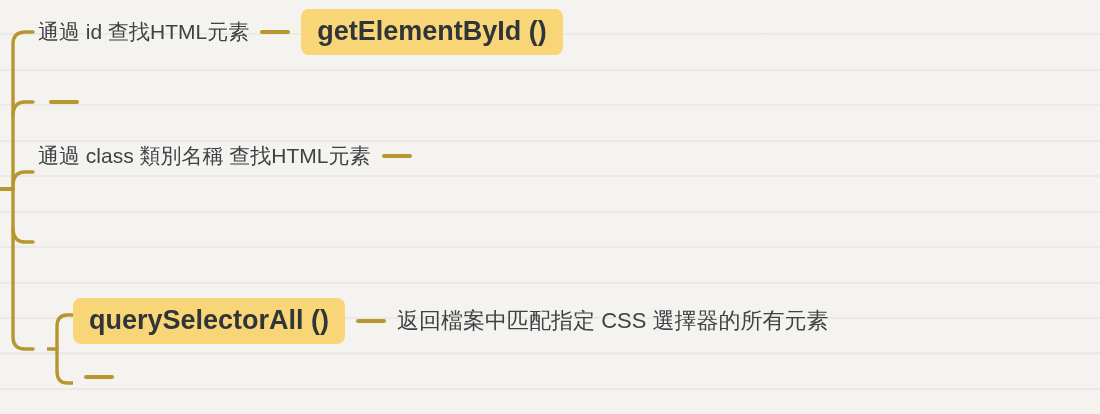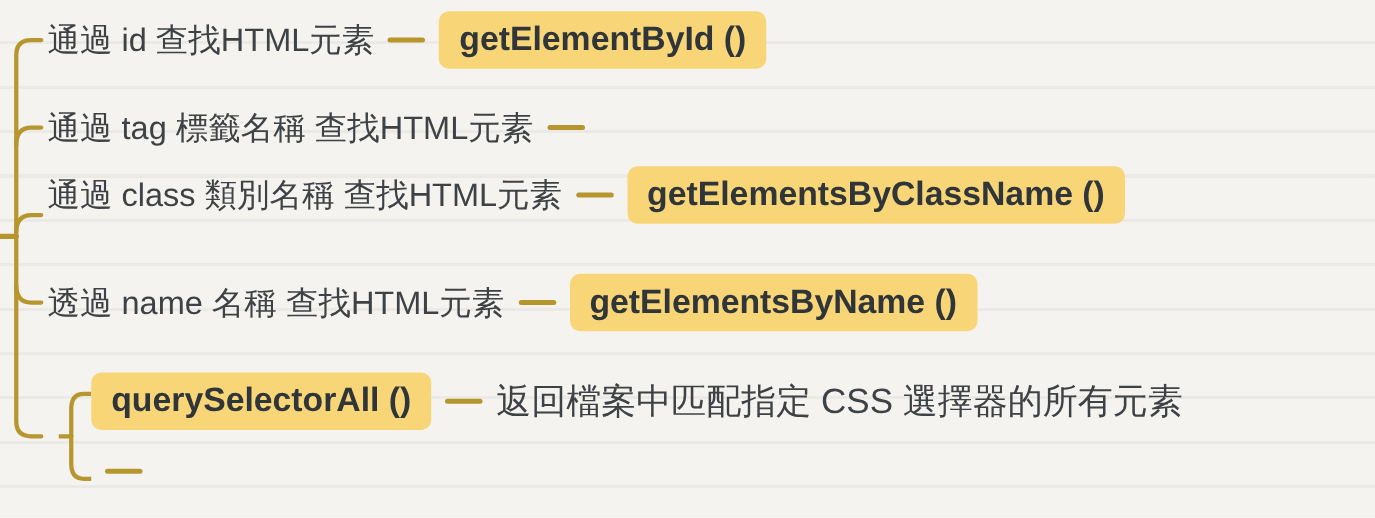--- a/index.html
+++ b/index.html
@@ -22,31 +22,31 @@
       transparent 0,transparent 33px,
       var(--stripe) 33px,var(--stripe) 35.5px);
     opacity:.55;
   }
   .trunk-svg{position:absolute;left:0;top:0;}
   .branch-path{stroke:var(--branch);stroke-width:3.4;fill:none;stroke-linecap:round;stroke-linejoin:round;}
   .trunk-stub{stroke-width:4.2;}
   .row{position:absolute;left:38px;display:flex;align-items:center;height:40px;white-space:nowrap;}
   .row-1{top:12px}.row-2{top:82px}.row-3{top:136px}.row-4{top:222px}
   .row-5{position:absolute;left:38px;top:295px;height:108px;display:flex;align-items:center;white-space:nowrap;}
-  .label{font-size:26px;color:var(--label);}
+  .label{font-size:21px;color:var(--label);}
   .dash{flex:none;width:30px;height:4px;border-radius:2px;background:var(--branch);margin:0 11px;}
   .chip{
     background:var(--chip-bg);color:var(--chip-text);
     font-weight:700;font-size:27px;line-height:1.32;
     padding:5px 16px;border-radius:8px;
   }
   .fork-svg{flex:none;margin-left:9px;}
   .subcol{display:flex;flex-direction:column;gap:16px;}
   .subrow{display:flex;align-items:center;height:40px;}
-  .desc{font-size:28px;color:var(--label);}
+  .desc{font-size:22px;color:var(--label);}
 </style>
 </head>
 <body>
 
 <div class="canvas">
 
   <svg class="trunk-svg" width="60" height="414" viewBox="0 0 60 414" aria-hidden="true">
     <path class="branch-path trunk-stub" d="M 0 189 H 13"></path>
     <path class="branch-path" d="M 33 32 H 25 Q 13 32 13 44 V 337 Q 13 349 25 349 H 33"></path>
     <path class="branch-path" d="M 13 116 Q 13 102 25 102 H 33"></path>
@@ -54,35 +54,28 @@
     <path class="branch-path" d="M 13 228 Q 13 242 25 242 H 33"></path>
   </svg>
 
   <div class="row row-1">
     <span class="label">通過 id 查找HTML元素</span>
     <span class="dash"></span>
     <span class="chip">getElementById ()</span>
   </div>
 
   <div class="row row-2">
-    <span class="label">通過 tag 標籤名稱 查找HTML元素</span>
     <span class="dash"></span>
   </div>
 
   <div class="row row-3">
     <span class="label">通過 class 類別名稱 查找HTML元素</span>
     <span class="dash"></span>
-    <span class="chip">getElementsByClassName ()</span>
   </div>
 
-  <div class="row row-4">
-    <span class="label">透過 name 名稱 查找HTML元素</span>
-    <span class="dash"></span>
-    <span class="chip">getElementsByName ()</span>
-  </div>
 
   <div class="row-5">
     <svg class="fork-svg" width="26" height="108" viewBox="0 0 26 108" aria-hidden="true">
       <path class="branch-path" d="M 0 54 H 10"></path>
       <path class="branch-path" d="M 10 54 V 32 Q 10 20 20 20 H 26"></path>
       <path class="branch-path" d="M 10 54 V 76 Q 10 88 20 88 H 26"></path>
     </svg>
     <div class="subcol">
       <div class="subrow">
         <span class="chip">querySelectorAll ()</span>

